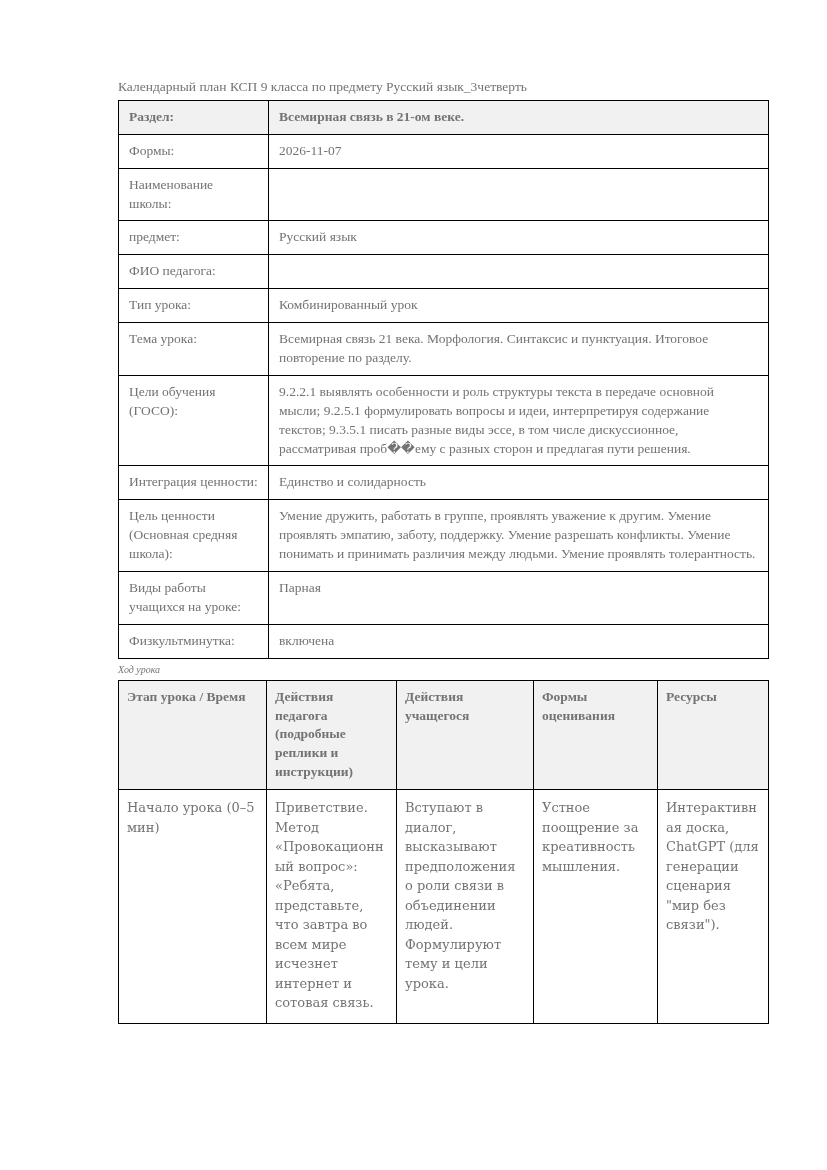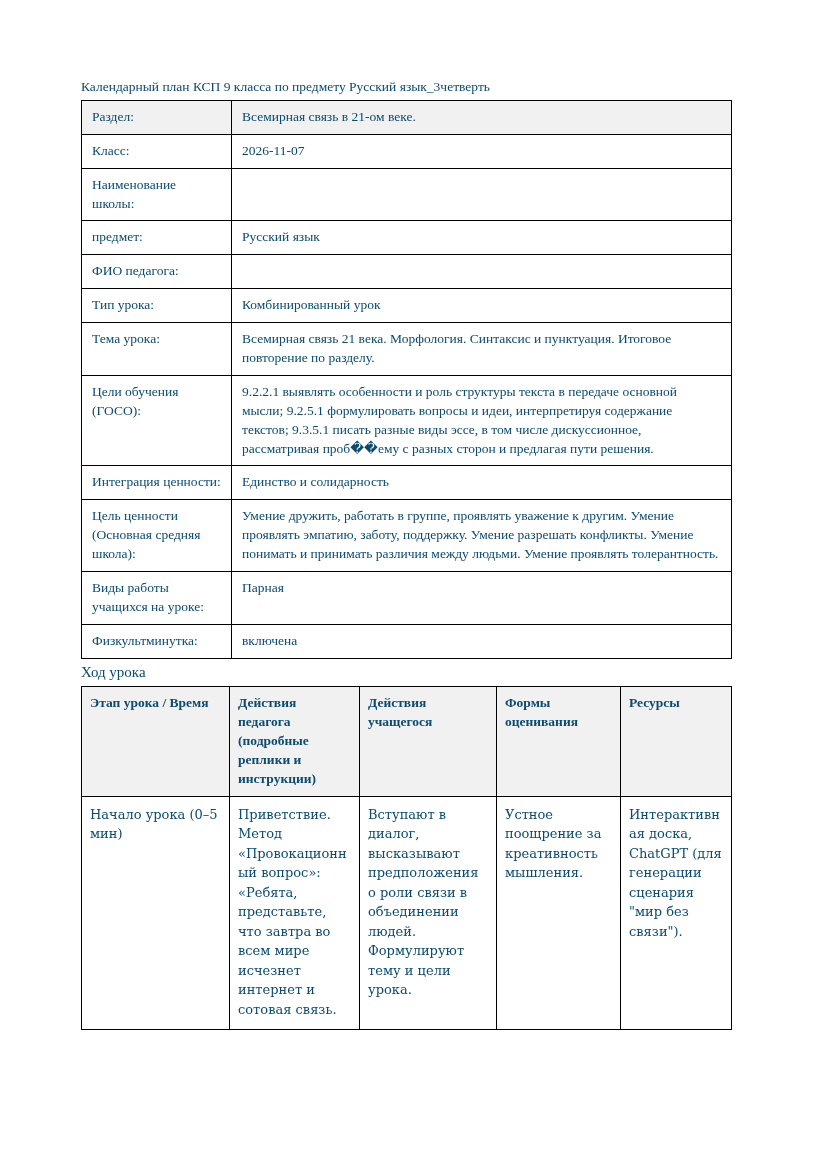--- a/index.html
+++ b/index.html
@@ -6,23 +6,23 @@
     margin: 0;
     padding: 0;
     background: #ffffff;
   }
   .page {
     position: relative;
     width: 827px;
     height: 1170px;
     background: #ffffff;
     box-sizing: border-box;
-    padding: 79px 59px 0 81px;
+    padding: 79px 59px 0 118px;
     font-family: "Liberation Serif", "DejaVu Serif", serif;
-    color: #0c4a6e;
+    color: #737373;
     overflow: hidden;
   }
   .doc-title {
     font-size: 13.5px;
     line-height: 1.25;
     margin: 0 0 4px 0;
   }
   table.grid {
     border-collapse: collapse;
     table-layout: fixed;
@@ -36,26 +36,27 @@
     font-size: 13.5px;
     line-height: 1.4;
     padding: 7px 10px;
     box-sizing: border-box;
     overflow-wrap: break-word;
     word-break: break-word;
   }
   
   tr.info-header-row td {
     background: #f1f1f1;
-    font-weight: normal;
+    font-weight: bold;
   }
   .section-heading {
-    font-size: 15px;
+    font-size: 10px;
     line-height: 1.3;
     margin: 4px 0 4px 0;
+    font-style: italic;
   }
   table.lesson thead td {
     background: #f1f1f1;
     font-weight: bold;
     padding: 7px 8px;
   }
   table.lesson tbody td {
     font-family: "DejaVu Serif", "Liberation Serif", serif;
     font-size: 13px;
     line-height: 1.5;
@@ -74,21 +75,21 @@
     <colgroup>
       <col style="width:150px">
       <col style="width:500px">
     </colgroup>
     <tbody id="info-tbody">
         <tr class="info-header-row">
           <td>Раздел:</td>
           <td>Всемирная связь в 21-ом веке.</td>
         </tr>
         <tr>
-          <td>Класс:</td>
+          <td>Формы:</td>
           <td>2026-11-07</td>
         </tr>
         <tr>
           <td>Наименование школы:</td>
           <td></td>
         </tr>
         <tr>
           <td>предмет:</td>
           <td>Русский язык</td>
         </tr>

